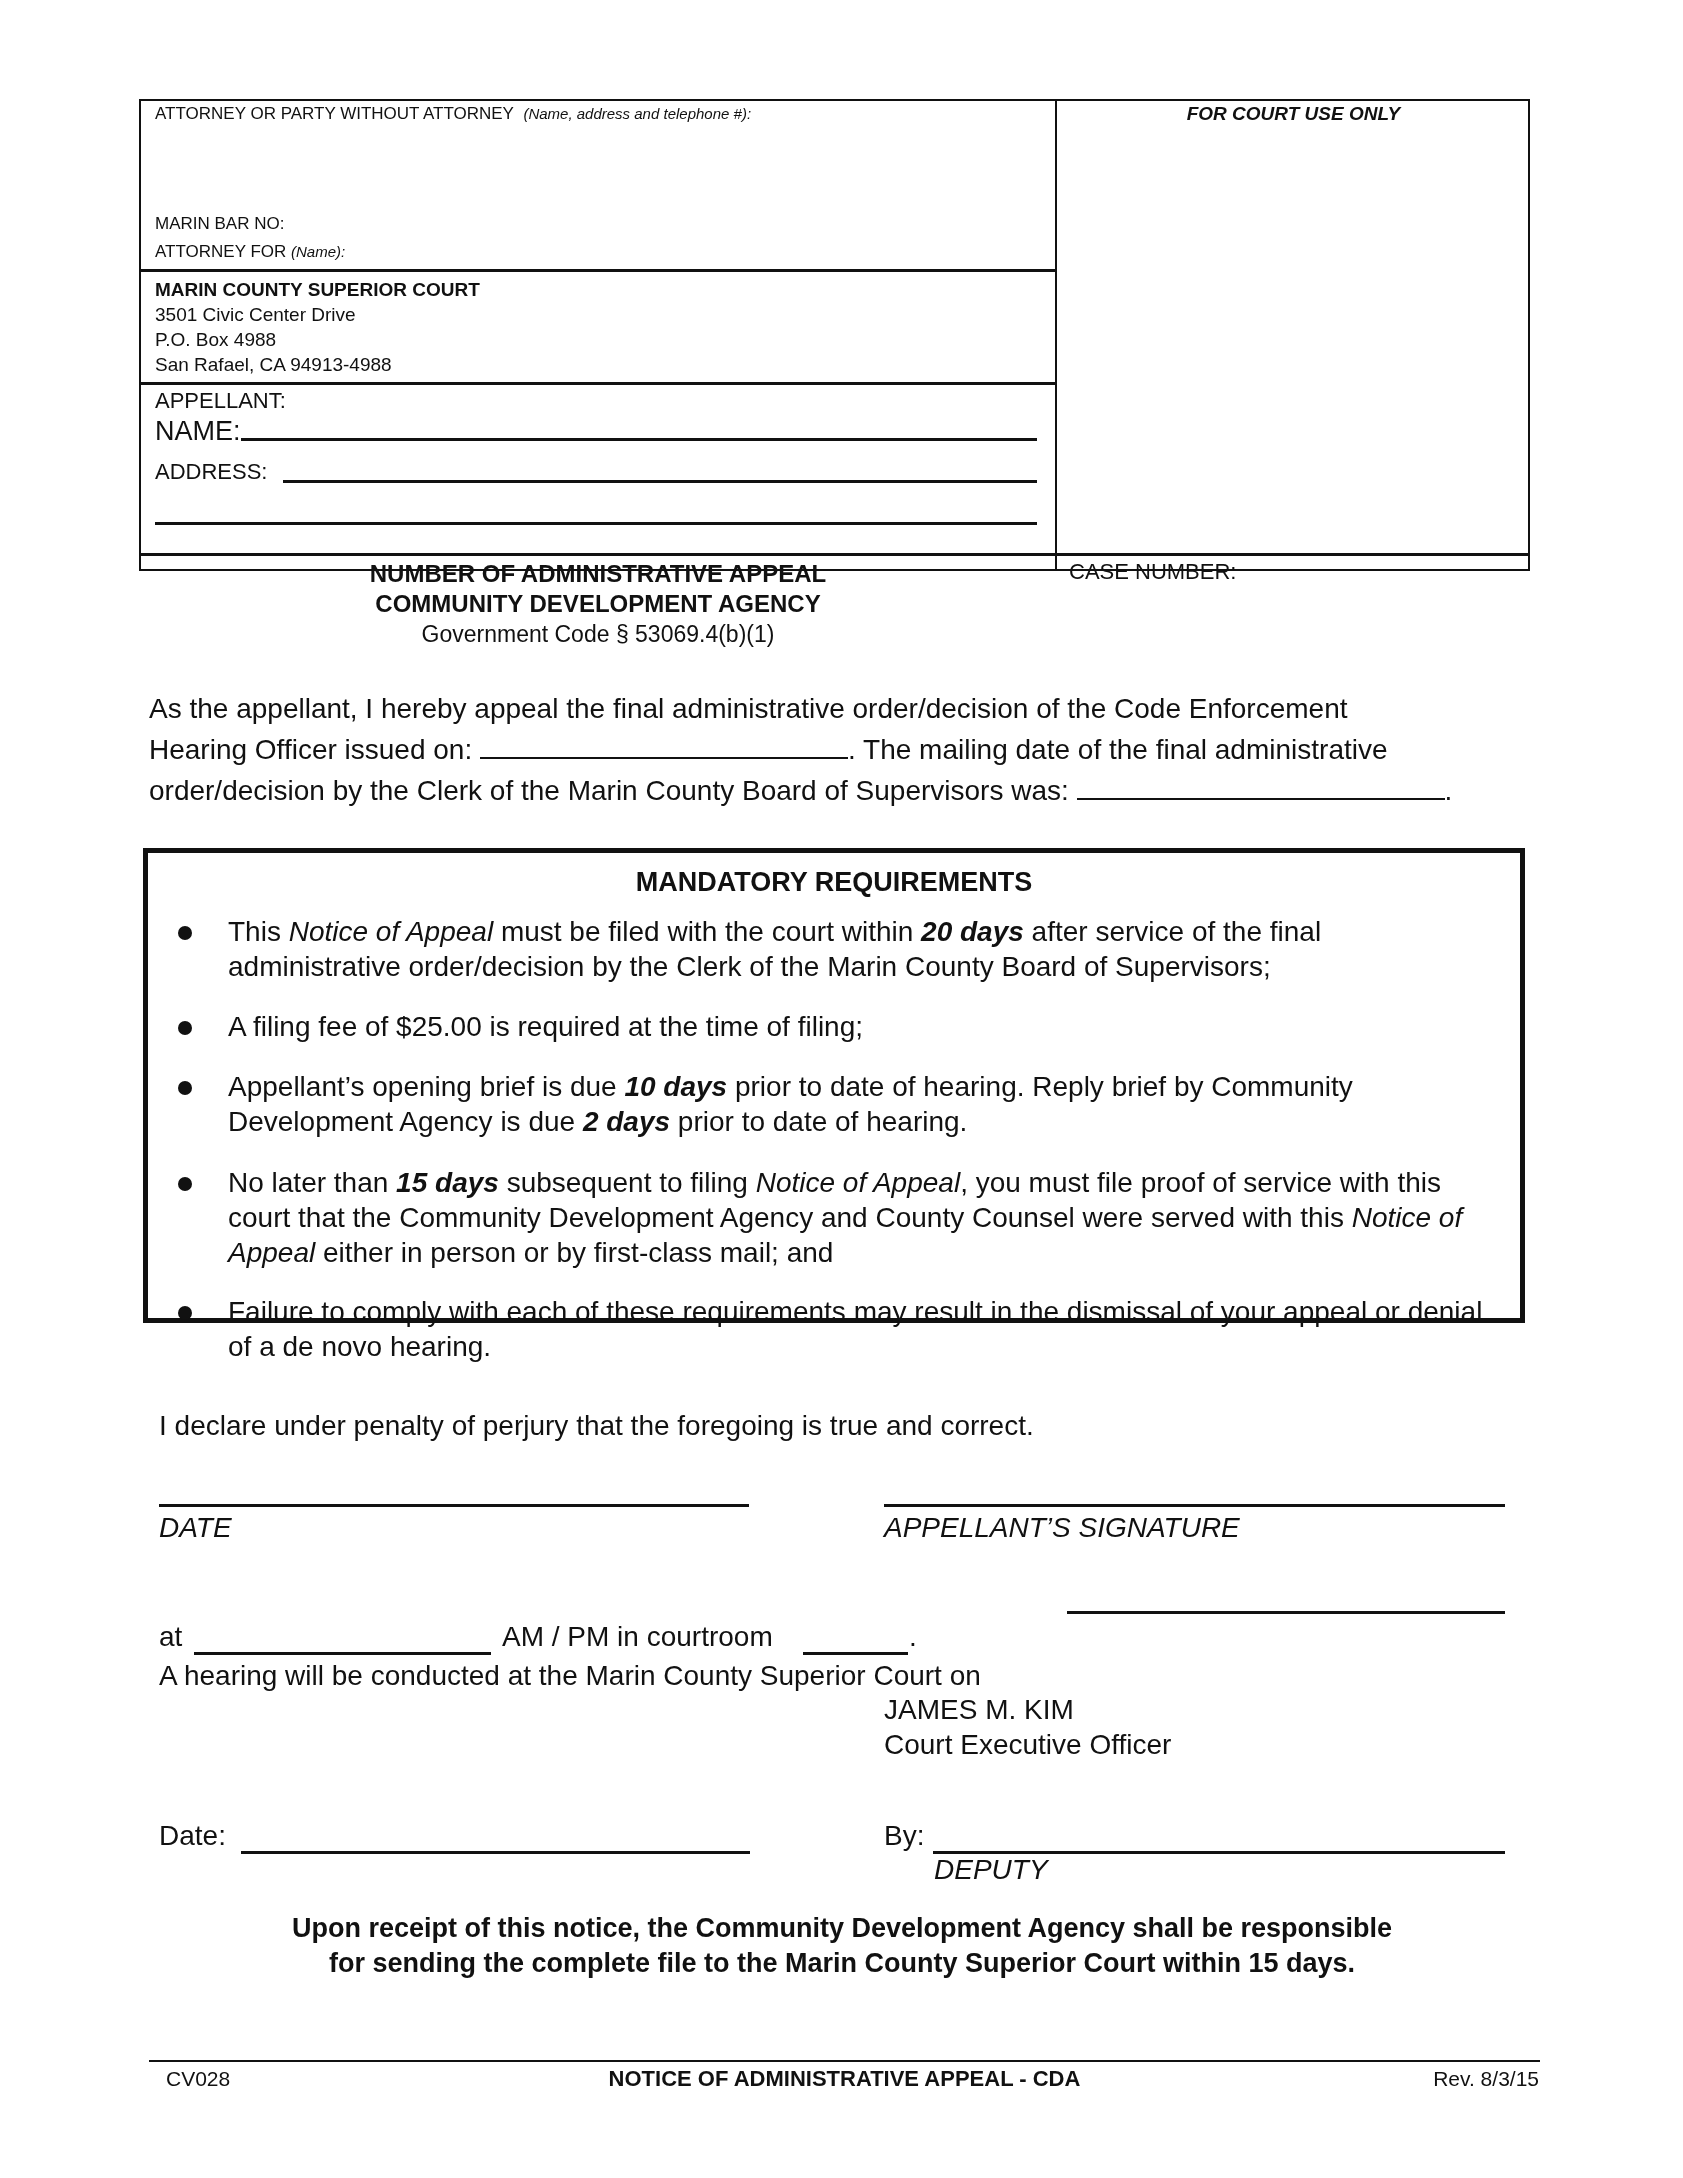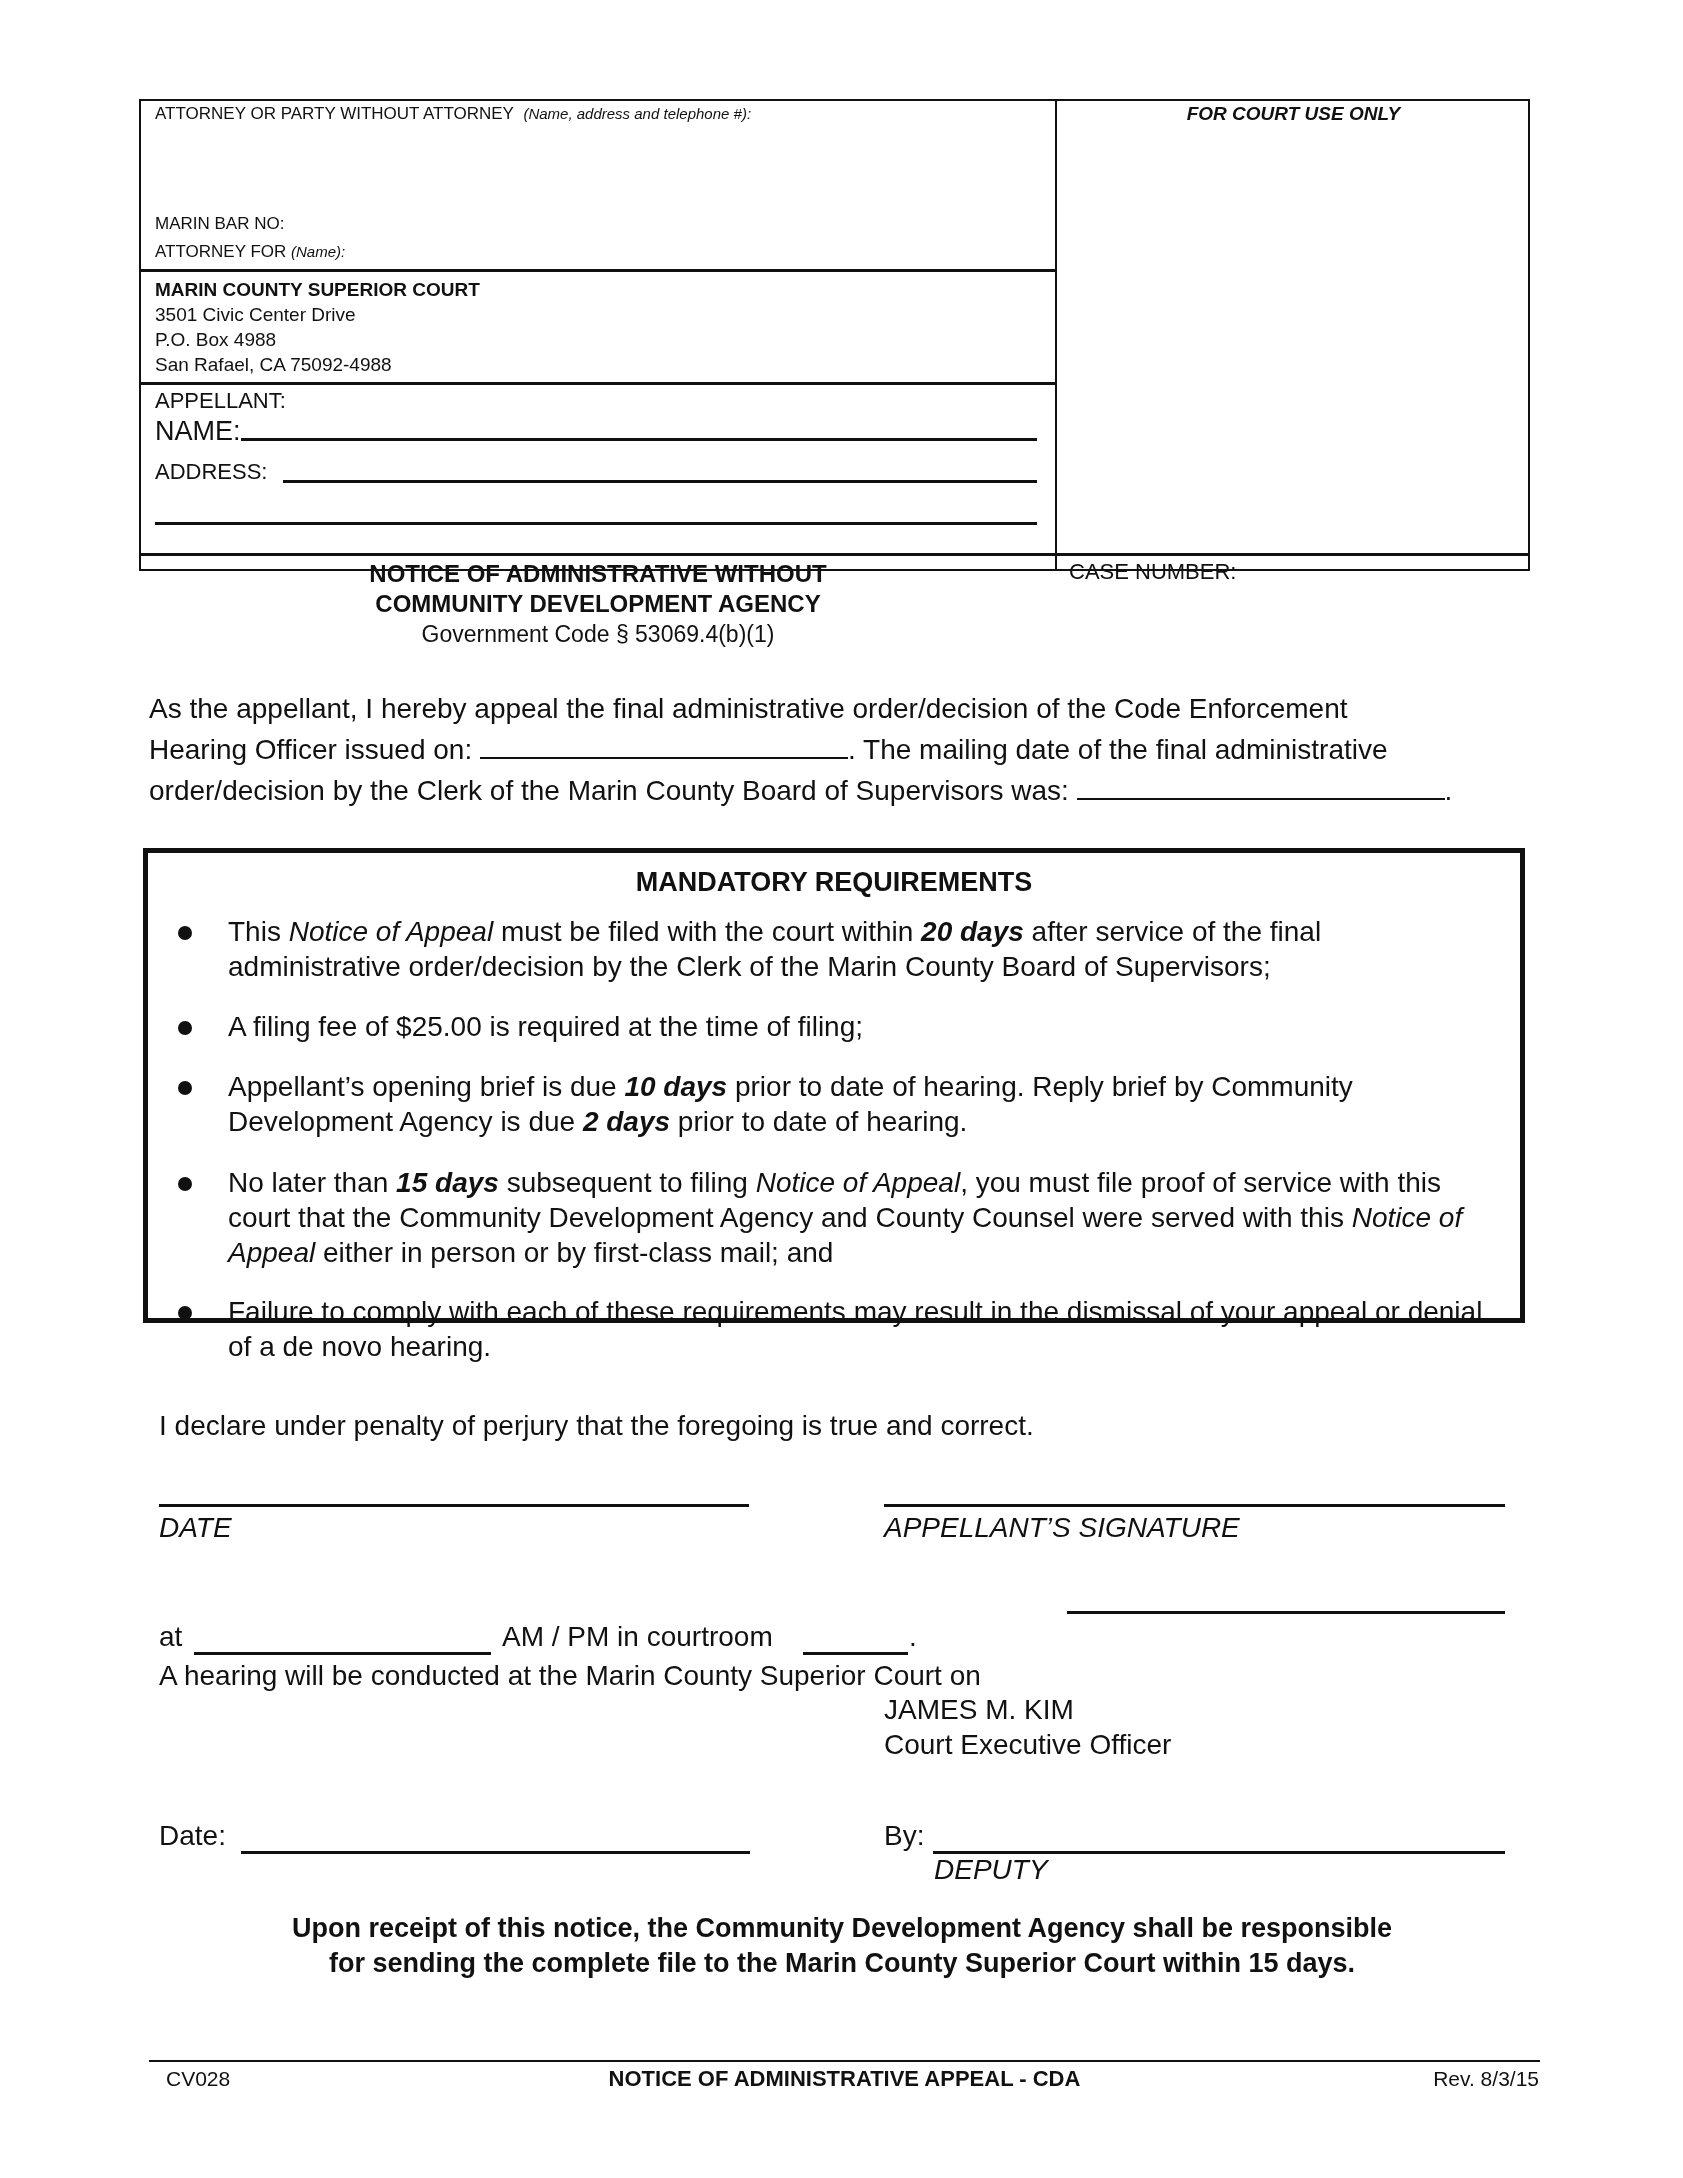--- a/index.html
+++ b/index.html
@@ -39,34 +39,34 @@
   <div class="abs small" style="left:14px; top:141px;">
     <span>ATTORNEY FOR</span>
     <span class="tiny-it">(Name):</span>
   </div>
   <div class="hline" style="top:168px; width:914px;"></div>
 
   <div class="abs" style="left:14px; top:176px; font-size:19px; line-height:25px;">
     <div style="font-weight:bold;">MARIN COUNTY SUPERIOR COURT</div>
     <div>3501 Civic Center Drive</div>
     <div>P.O. Box 4988</div>
-    <div>San Rafael, CA  75092-4988</div>
+    <div>San Rafael, CA  94913-4988</div>
   </div>
   <div class="hline" style="top:281px; width:914px;"></div>
 
   <div class="abs" style="left:14px; top:287px; font-size:22px;">APPELLANT:</div>
   <div class="abs" style="left:14px; top:315px; font-size:27px;">NAME:</div>
   <div class="field-line" style="left:100px; top:337px; width:796px;"></div>
   <div class="abs" style="left:14px; top:358px; font-size:22px;">ADDRESS:</div>
   <div class="field-line" style="left:142px; top:379px; width:754px;"></div>
   <div class="field-line" style="left:14px; top:421px; width:882px;"></div>
   <div class="hline" style="top:452px; width:100%;"></div>
 
   <div class="abs" style="left:0; top:458px; width:914px; text-align:center; line-height:30px;">
-    <div style="font-weight:bold; font-size:24px;">NOTICE OF ADMINISTRATIVE WITHOUT</div>
+    <div style="font-weight:bold; font-size:24px;">NUMBER OF ADMINISTRATIVE APPEAL</div>
     <div style="font-weight:bold; font-size:24px;">COMMUNITY DEVELOPMENT AGENCY</div>
     <div style="font-size:23px;">Government Code § 53069.4(b)(1)</div>
   </div>
 
   <div class="abs" style="left:916px; top:2px; width:473px; text-align:center; font-weight:bold; font-style:italic; font-size:19px;">FOR COURT USE ONLY</div>
   <div class="abs" style="left:916px; top:30px; width:473px; height:420px;"></div>
   <div class="abs" style="left:928px; top:458px; font-size:22px;">CASE NUMBER:</div>
   <div class="abs" style="left:928px; top:489px; width:446px; height:48px;"></div>
 </div>
 

